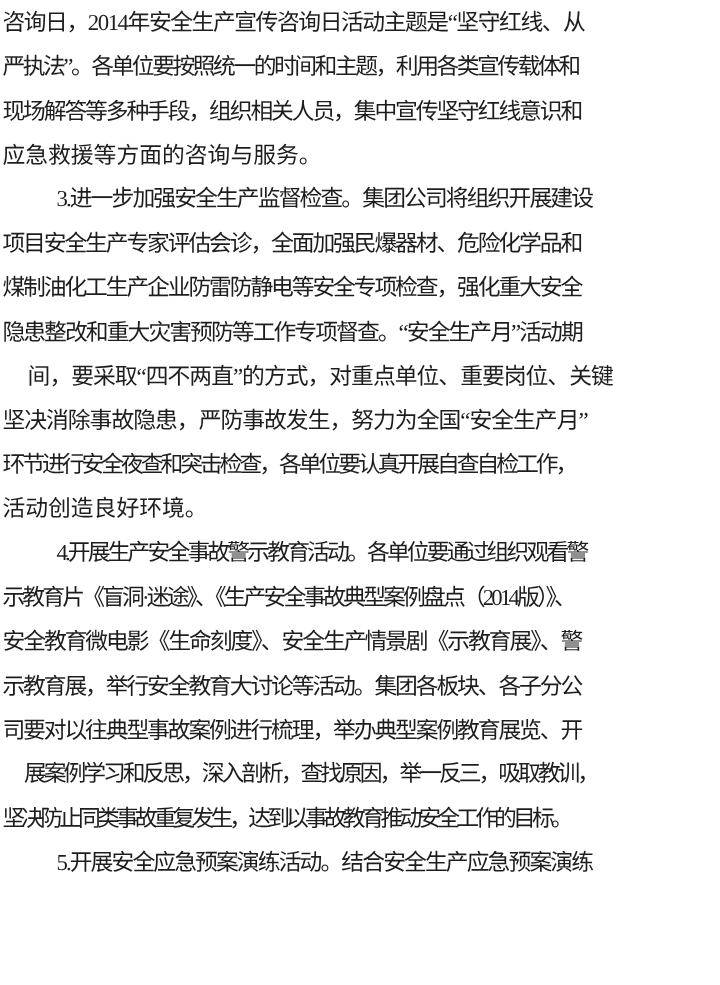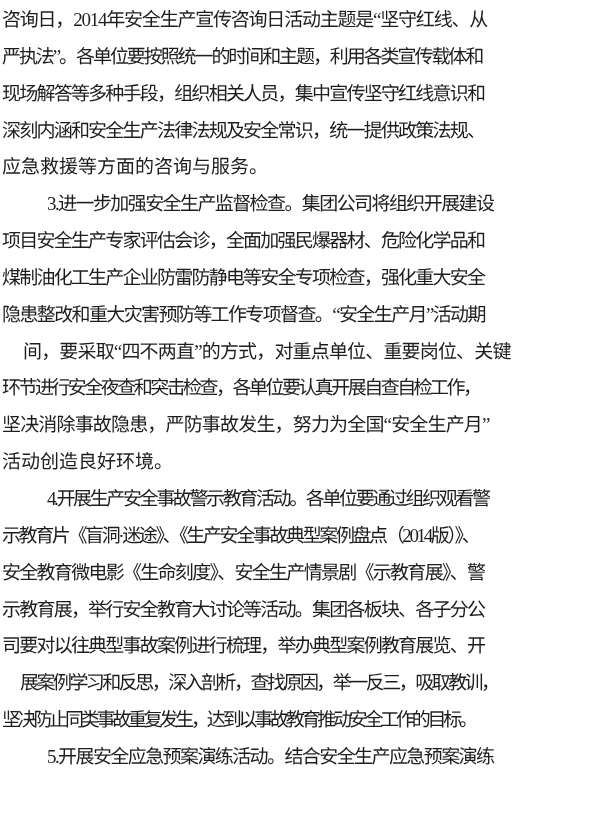--- a/index.html
+++ b/index.html
@@ -34,29 +34,28 @@
   }
 </style>
 </head>
 <body>
 
 <main class="page" style="background: rgb(255, 255, 255); color: rgb(29, 29, 29);">
   <div>
       <div class="line"><span style="letter-spacing: -1.214px;">咨询日，2014年安全生产宣传咨询日活动主题是“坚守红线、从</span></div>
       <div class="line"><span style="letter-spacing: -2.079px;">严执法”。各单位要按照统一的时间和主题，利用各类宣传载体和</span></div>
       <div class="line"><span style="letter-spacing: -1.778px;">现场解答等多种手段，组织相关人员，集中宣传坚守红线意识和</span></div>
-      <div class="line"><span style="letter-spacing: -1.778px;">深刻内涵和安全生产法律法规及安全常识，统一提供政策法规、</span></div>
       <div class="line"><span>应急救援等方面的咨询与服务。</span></div>
       <div class="line indent"><span style="letter-spacing: -1.587px;">3.进一步加强安全生产监督检查。集团公司将组织开展建设</span></div>
       <div class="line"><span style="letter-spacing: -1.778px;">项目安全生产专家评估会诊，全面加强民爆器材、危险化学品和</span></div>
       <div class="line"><span style="letter-spacing: -1.778px;">煤制油化工生产企业防雷防静电等安全专项检查，强化重大安全</span></div>
       <div class="line"><span style="letter-spacing: -1.622px;">隐患整改和重大灾害预防等工作专项督查。“安全生产月”活动期</span></div>
       <div class="line"><span style="letter-spacing: -0.83px; margin-left: 21px;">间，要采取“四不两直”的方式，对重点单位、重要岗位、关键</span></div>
+      <div class="line"><span style="letter-spacing: -0.83px;">坚决消除事故隐患，严防事故发生，努力为全国“安全生产月”</span></div>
       <div class="line"><span style="letter-spacing: -2.536px;">环节进行安全夜查和突击检查，各单位要认真开展自查自检工作，</span></div>
-      <div class="line"><span style="letter-spacing: -0.83px;">坚决消除事故隐患，严防事故发生，努力为全国“安全生产月”</span></div>
       <div class="line"><span>活动创造良好环境。</span></div>
       <div class="line indent"><span style="letter-spacing: -2.38px;">4.开展生产安全事故警示教育活动。各单位要通过组织观看警</span></div>
       <div class="line"><span style="letter-spacing: -2.384px;">示教育片《盲洞·迷途》、《生产安全事故典型案例盘点（2014版）》、</span></div>
       <div class="line"><span style="letter-spacing: -1.714px;">安全教育微电影《生命刻度》、安全生产情景剧《示教育展》、警</span></div>
       <div class="line"><span style="letter-spacing: -1.778px;">示教育展，举行安全教育大讨论等活动。集团各板块、各子分公</span></div>
       <div class="line"><span style="letter-spacing: -1.778px;">司要对以往典型事故案例进行梳理，举办典型案例教育展览、开</span></div>
       <div class="line"><span style="letter-spacing: -2.536px; margin-left: 18px;">展案例学习和反思，深入剖析，查找原因，举一反三，吸取教训，</span></div>
       <div class="line"><span style="letter-spacing: -3.241px;">坚决防止同类事故重复发生，达到以事故教育推动安全工作的目标。</span></div>
       <div class="line indent"><span style="letter-spacing: -1.587px; text-align: right;">5.开展安全应急预案演练活动。结合安全生产应急预案演练</span></div>
     </div>

